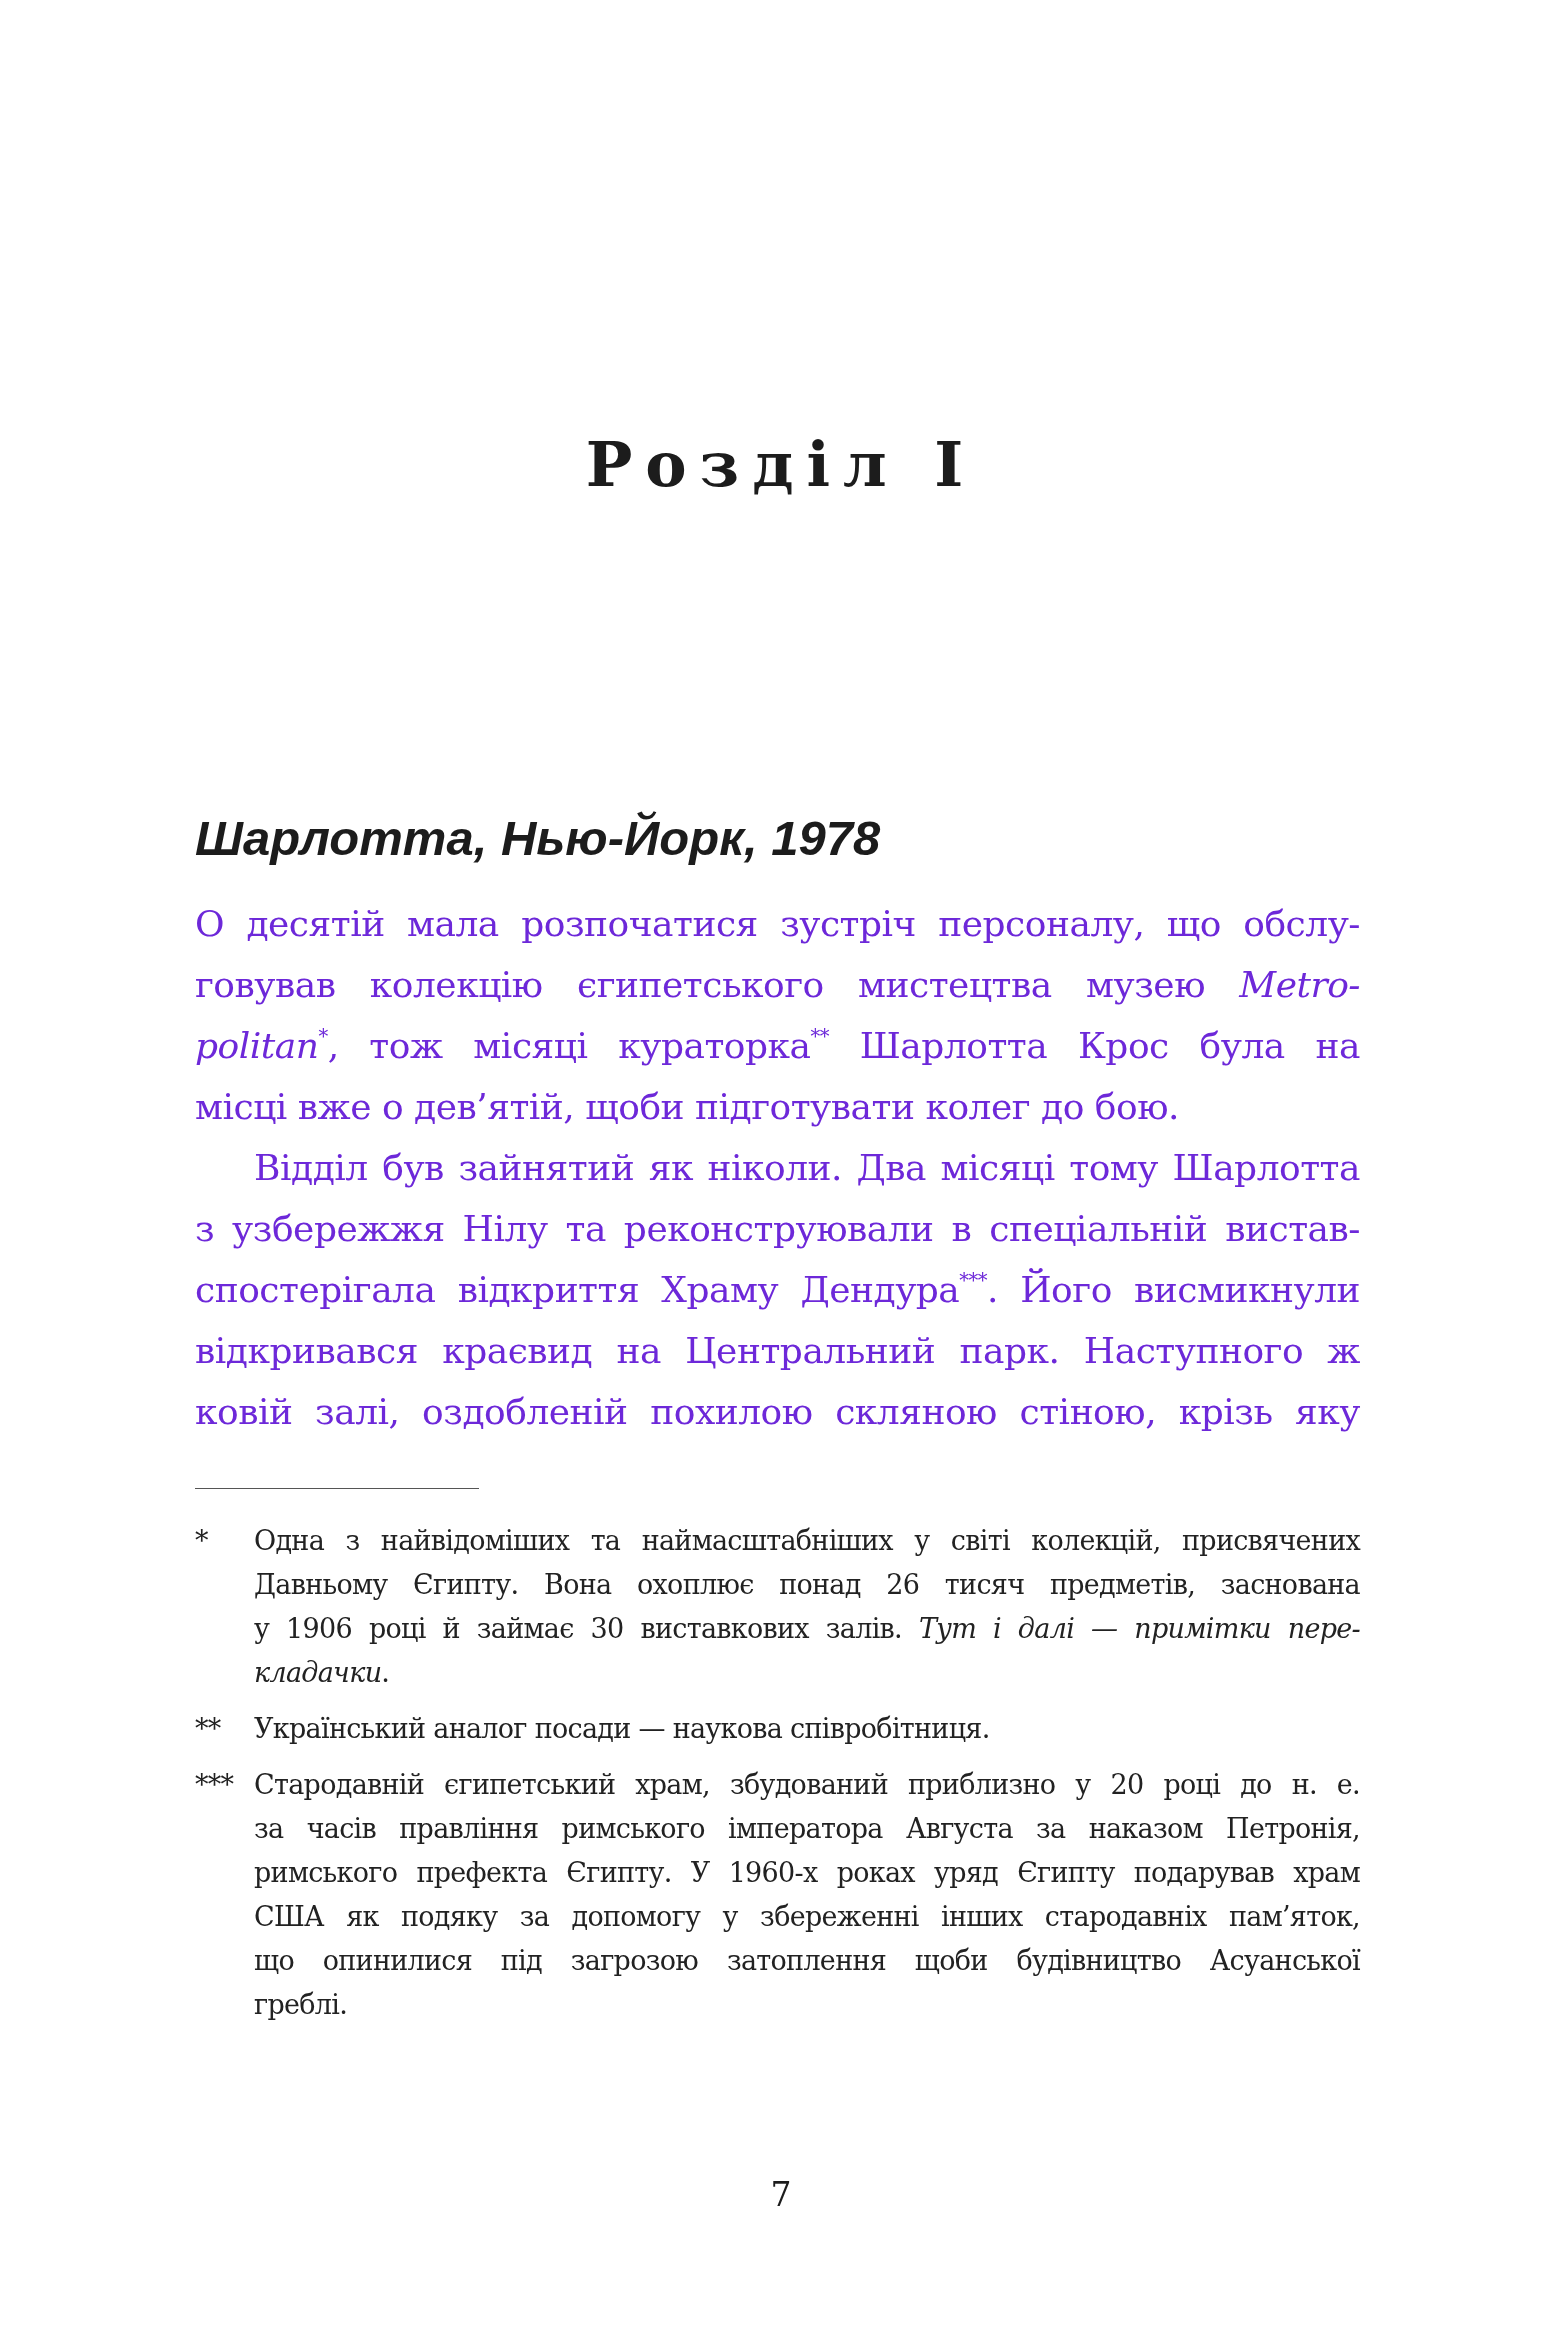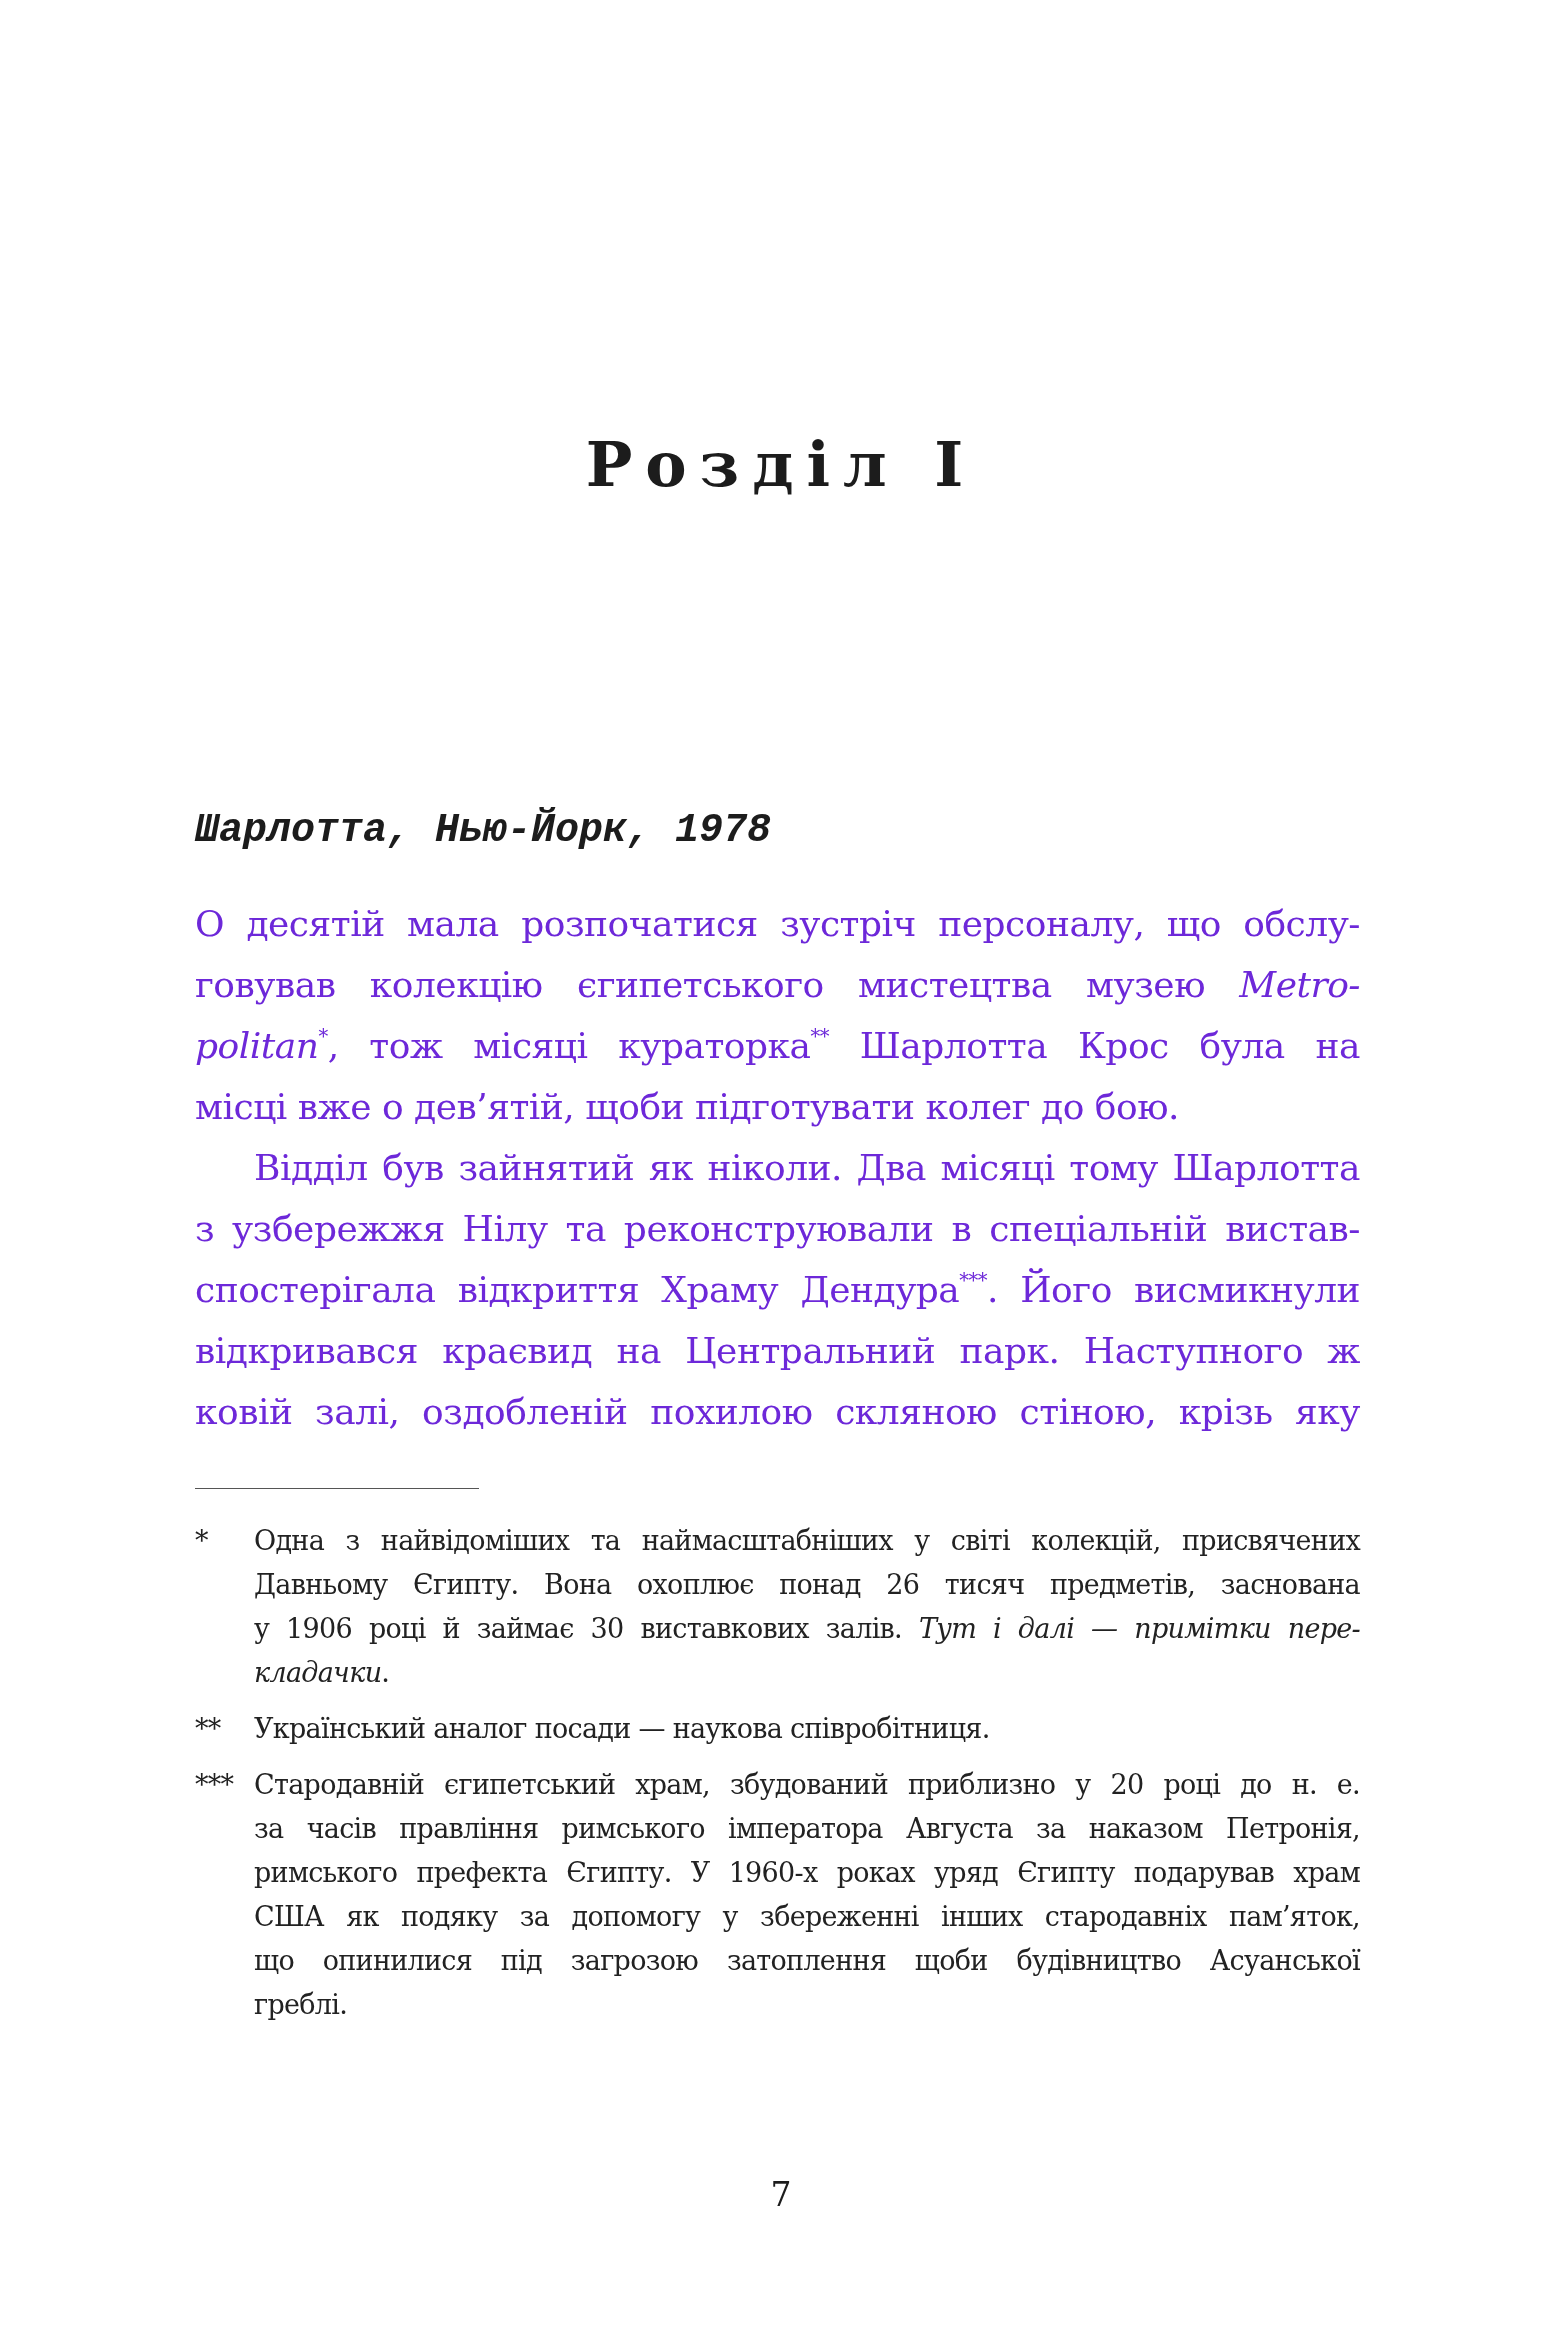--- a/index.html
+++ b/index.html
@@ -12,22 +12,22 @@
 
     .chapter-title {
       position: absolute; top: 382px; left: 0; width: 1562px;
       text-align: center; font-weight: bold; font-size: 62px;
       letter-spacing: 13px; line-height: 81px; color: #1c1c1c;
       font-family: "DejaVu Serif", serif;
     }
 
     .section-heading {
       position: absolute; top: 765px; left: 195px;
-      font-style: italic; font-size: 40px; line-height: 65px;
-      color: #1c1c1c; font-family: Liberation Mono, monospace;
+      font-style: italic; font-size: 49px; line-height: 65px;
+      color: #1c1c1c; font-family: Liberation Sans, sans-serif;
     }
 
     .body-text {
       position: absolute; top: 893px; left: 195px; width: 1165px;
       font-size: 36px; line-height: 61px; color: #6d28d9;
       font-family: "DejaVu Serif", serif;
       letter-spacing: -0.5px;
     }
     .line { display: block; white-space: nowrap; text-align: justify; text-align-last: justify; height: 61px; }
     .line.last { text-align-last: left; }

